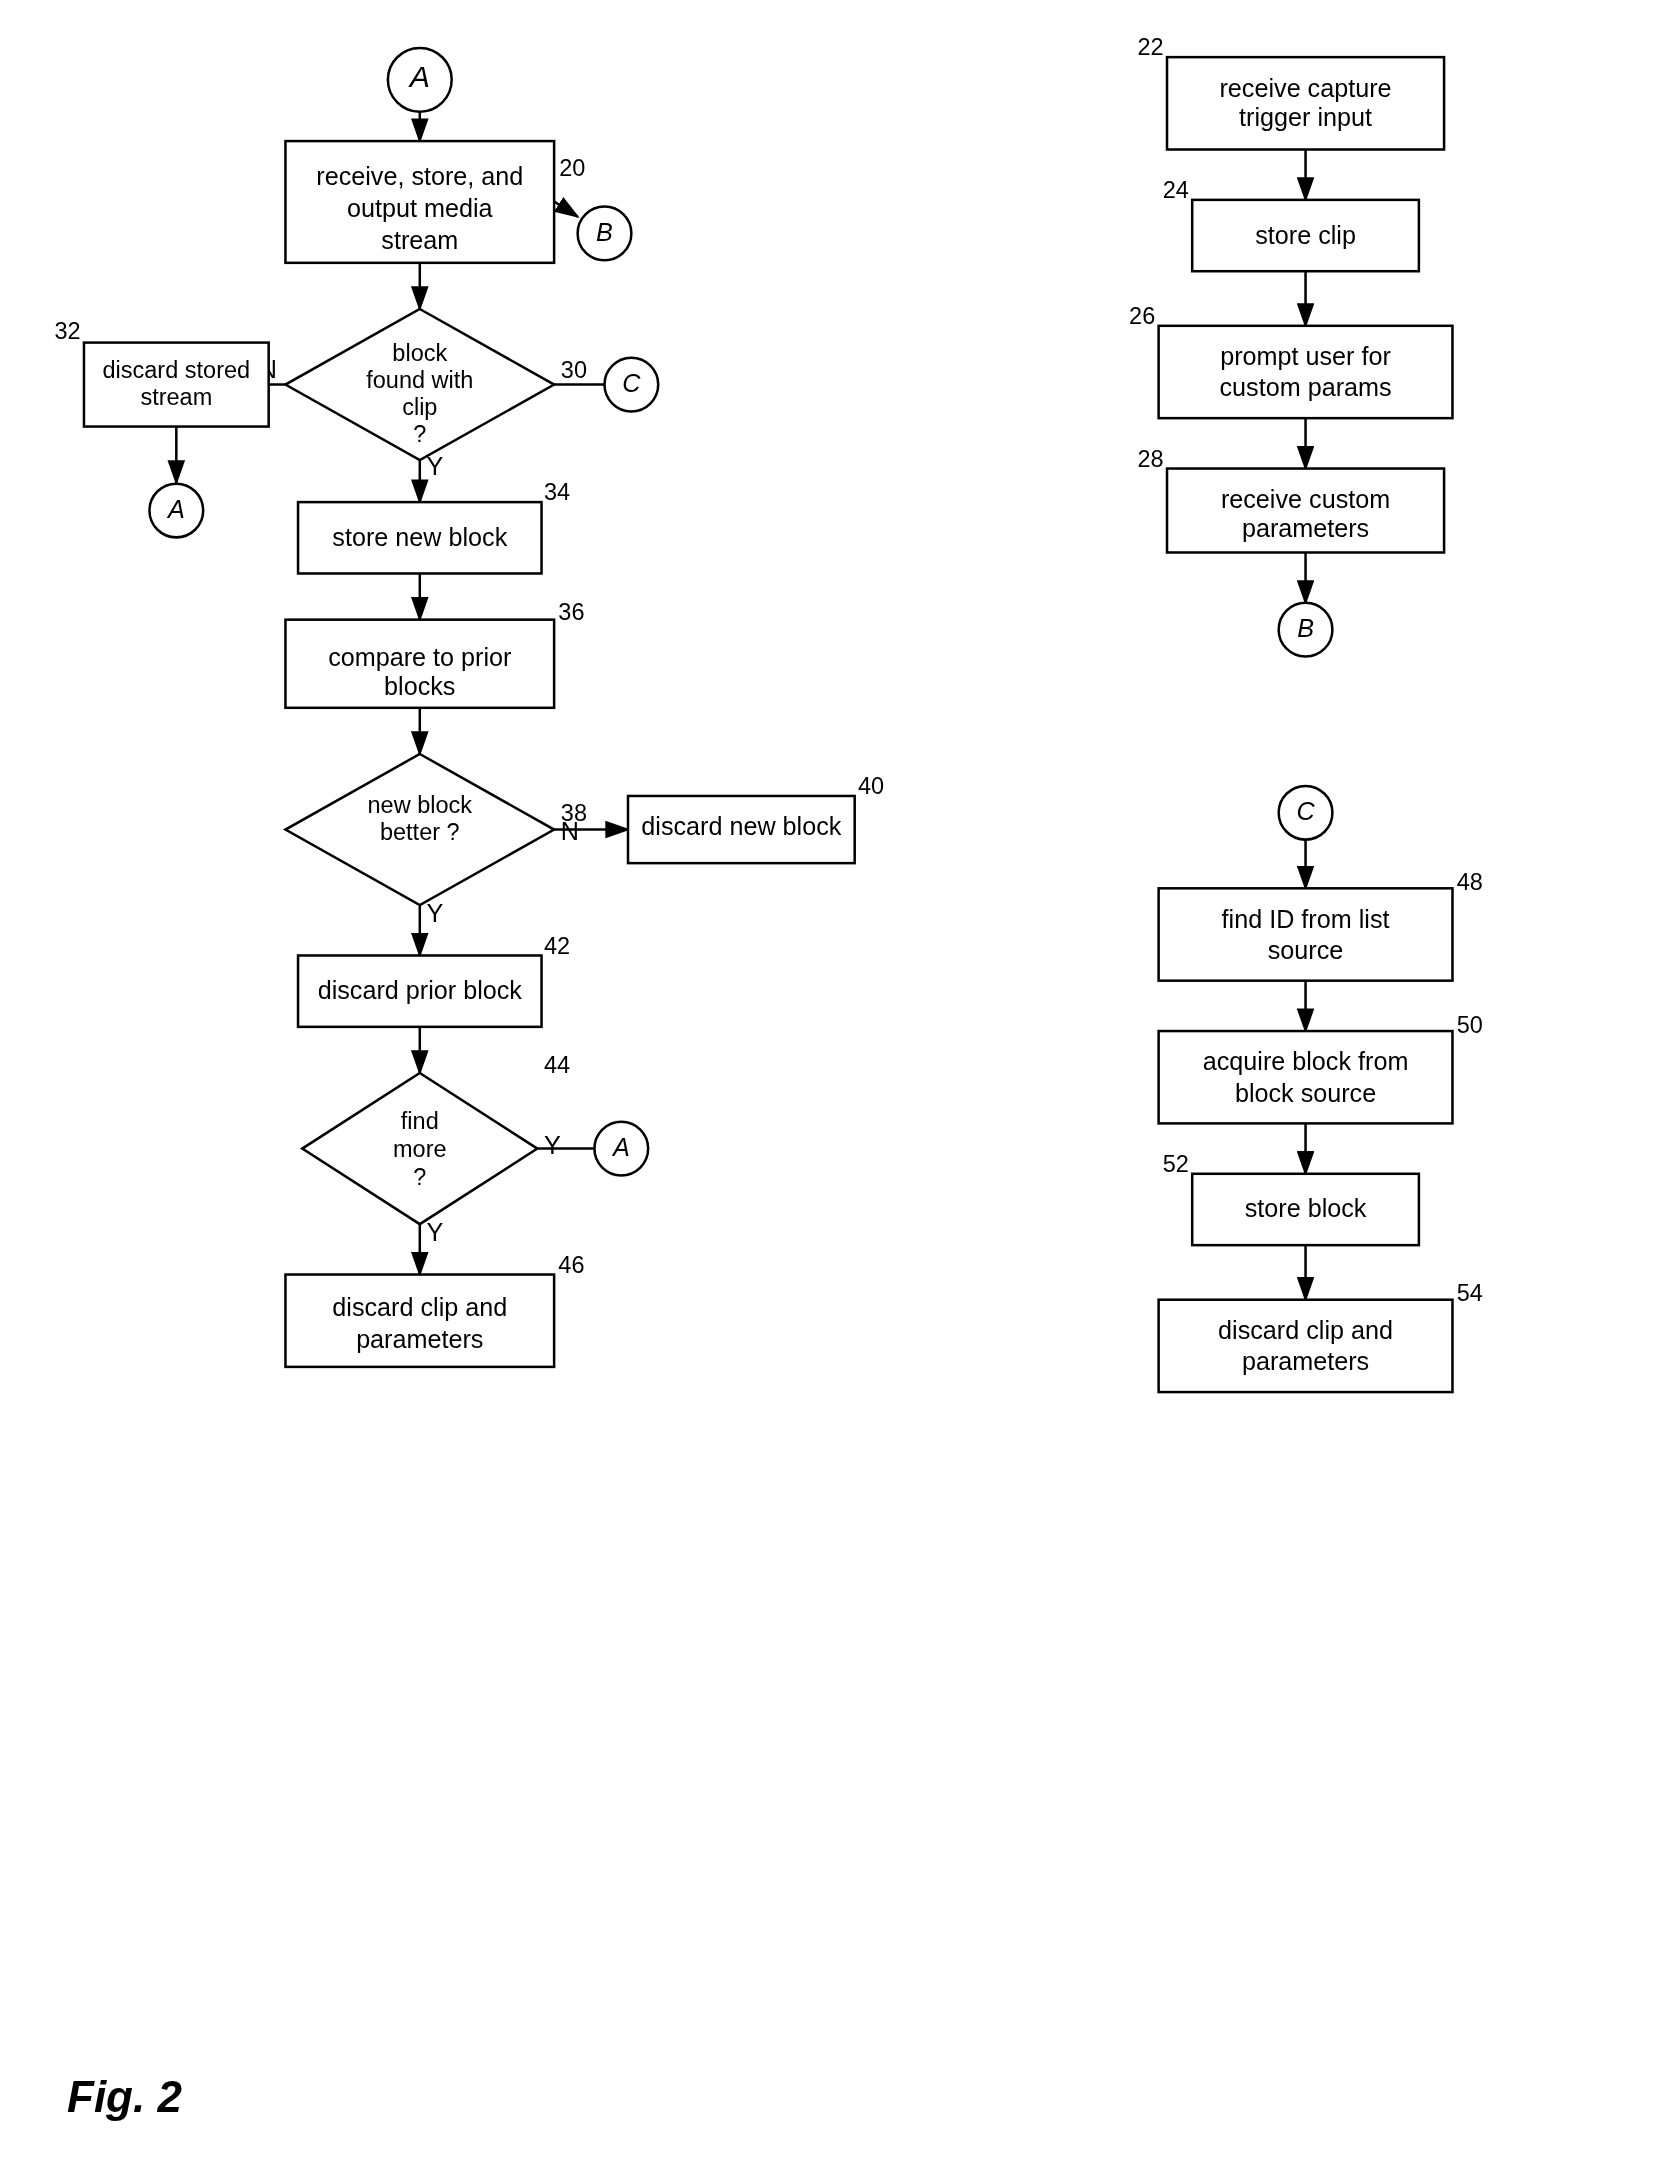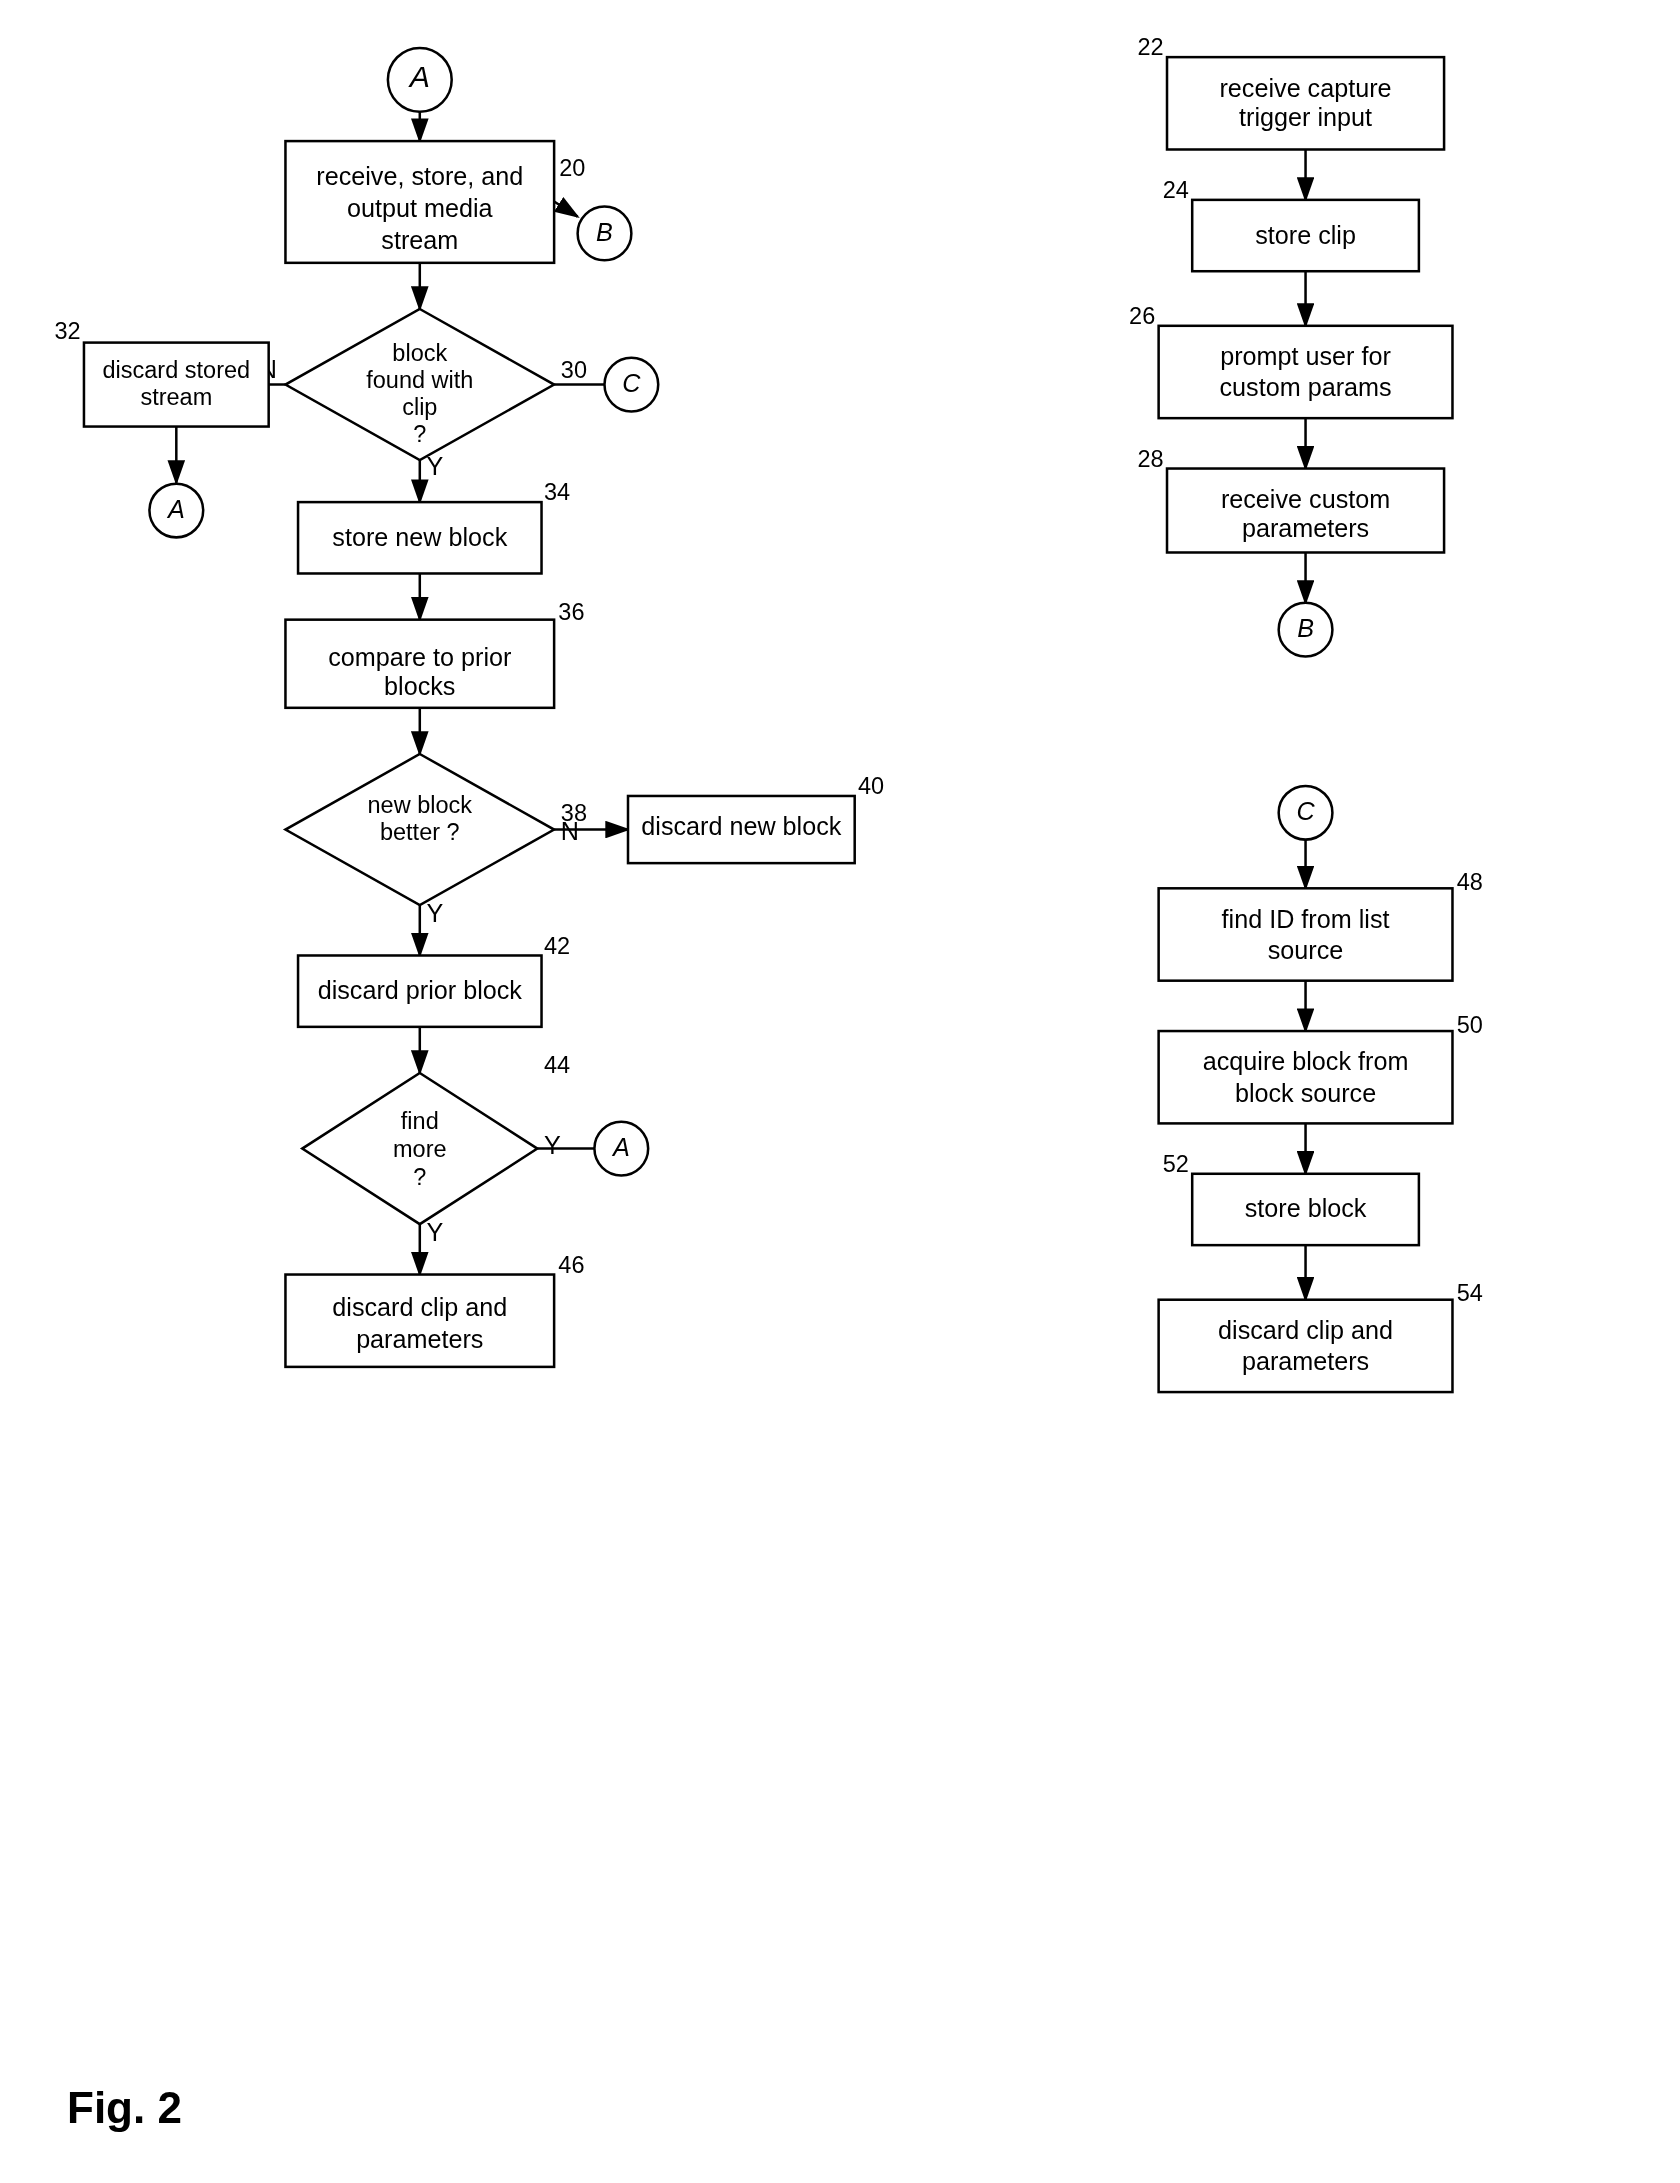--- a/index.html
+++ b/index.html
@@ -18,23 +18,24 @@
       height: 2183px;
     }
     svg {
       position: absolute;
       top: 0; left: 0;
       width: 1680px;
       height: 2183px;
     }
     .fig-label {
       position: absolute;
-      bottom: 50px;
+      bottom: 61px;
       left: 67px;
       font-size: 44px;
+      font-style: italic;
       font-weight: bold;
       color: #000;
     }
   </style>
 </head>
 <body>
 
 <div class="diagram-container">
   <svg viewBox="0 0 2001 2600">
 

